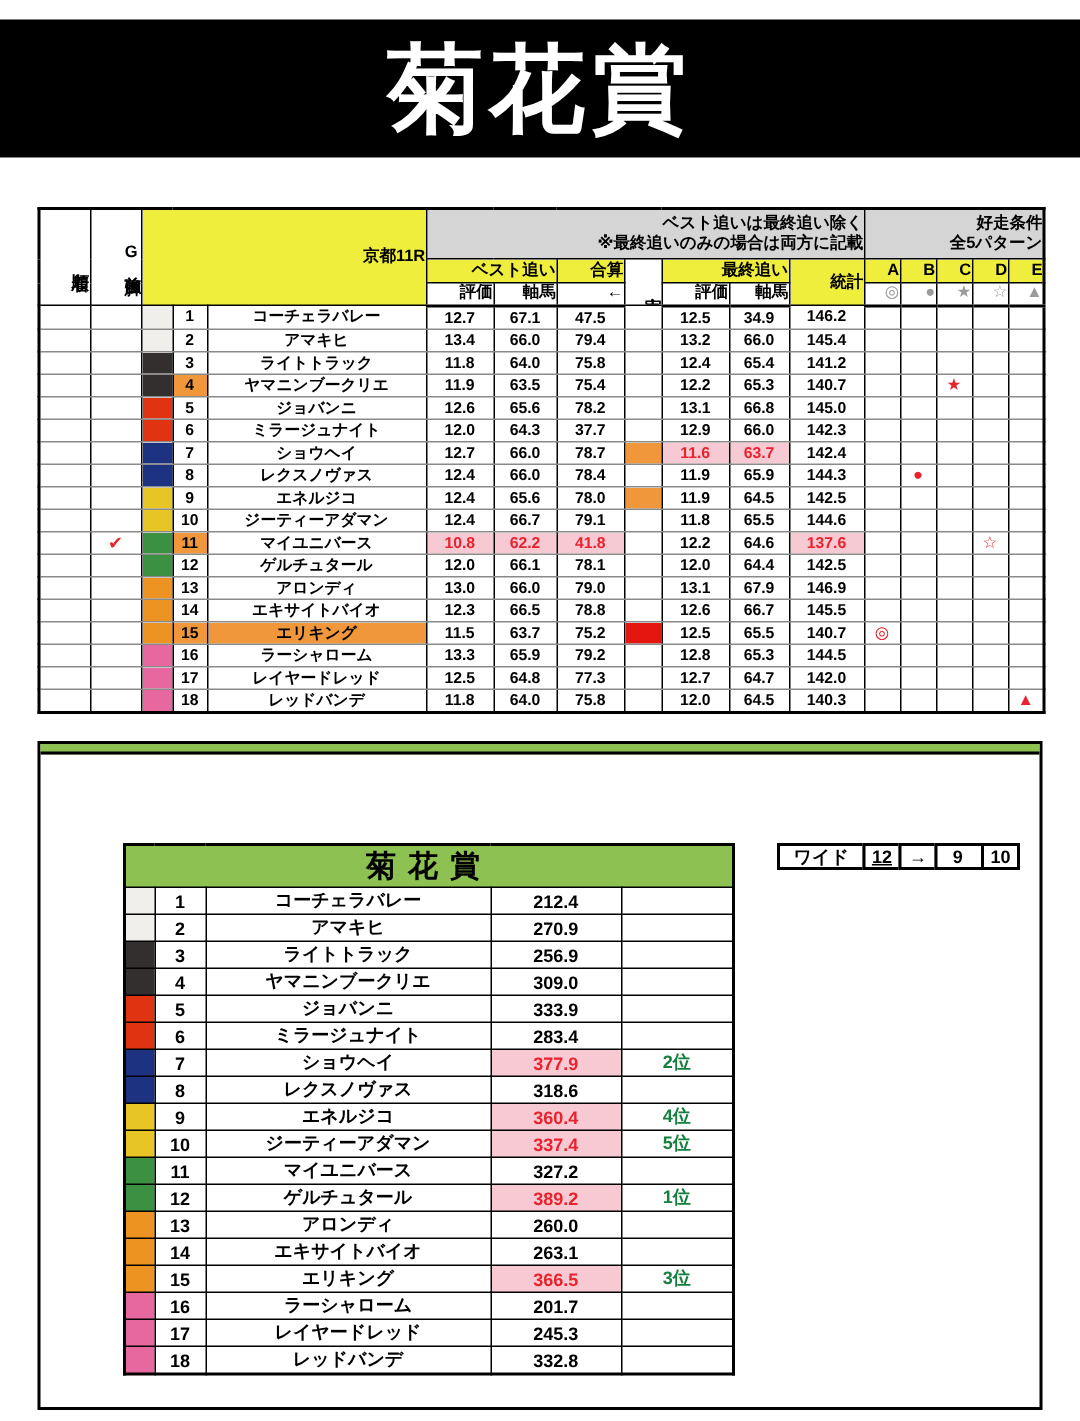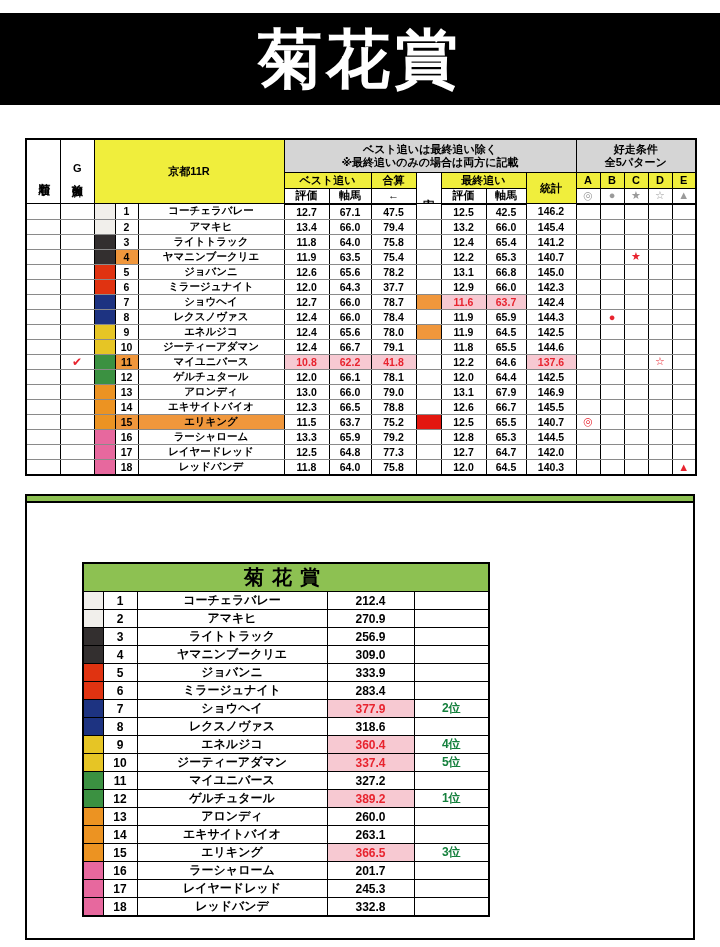--- a/index.html
+++ b/index.html
@@ -14,21 +14,21 @@
     font-size:64px;font-weight:bold;letter-spacing:4px;
   }
 
   
   table{border-collapse:collapse;table-layout:fixed;}
   .main-table{position:absolute;left:25px;top:138px;border:2px solid #000;}
   .main-table th,.main-table td{
     border:1px solid #000;padding:0;font-weight:bold;text-align:center;
     overflow:hidden;white-space:nowrap;
   }
-  .main-table thead th{font-size:11px;line-height:1.15;}
+  .main-table thead th{font-size:11px;line-height:1.15;text-align:right;}
   .main-table tbody td{
     height:14px;font-size:10.5px;
     border-top:1px solid #8a8a8a;border-bottom:1px solid #8a8a8a;
   }
   .main-table thead tr:last-child th{border-bottom:2px solid #000;}
   .yellow{background:#f0ee3c;}
   .gray{background:#d5d5d5;}
   .note{font-size:10px;line-height:1.3;}
   .note span{display:block;}
   .cond span{display:block;}
@@ -147,21 +147,21 @@
         <td></td>
         <td></td>
         <td style="background: rgb(241, 239, 235);"></td>
         <td class="cell-no">1</td>
         <td class="cell-name">コーチェラバレー</td>
         <td>12.7</td>
         <td>67.1</td>
         <td>47.5</td>
         <td></td>
         <td>12.5</td>
-        <td>42.5</td>
+        <td>34.9</td>
         <td>146.2</td>
         <td></td>
         <td></td>
         <td></td>
         <td></td>
         <td></td>
       </tr>
       <tr>
         <td></td>
         <td></td>
@@ -628,13 +628,20 @@
         <tr>
           <td style="background: rgb(231, 104, 158);"></td>
           <td>18</td>
           <td class="t2-name">レッドバンデ</td>
           <td>332.8</td>
           <td class="t2-rank"></td>
         </tr>
       </tbody>
   </table>
 
+  <div class="wide-box">
+    <div class="wcell w-label">ワイド</div>
+    <div class="wcell w-from">12</div>
+    <div class="wcell w-arrow">→</div>
+    <div class="wcell w-to1">9</div>
+    <div class="wcell w-to2">10</div>
+  </div>
 </div>
 
 </body></html>

